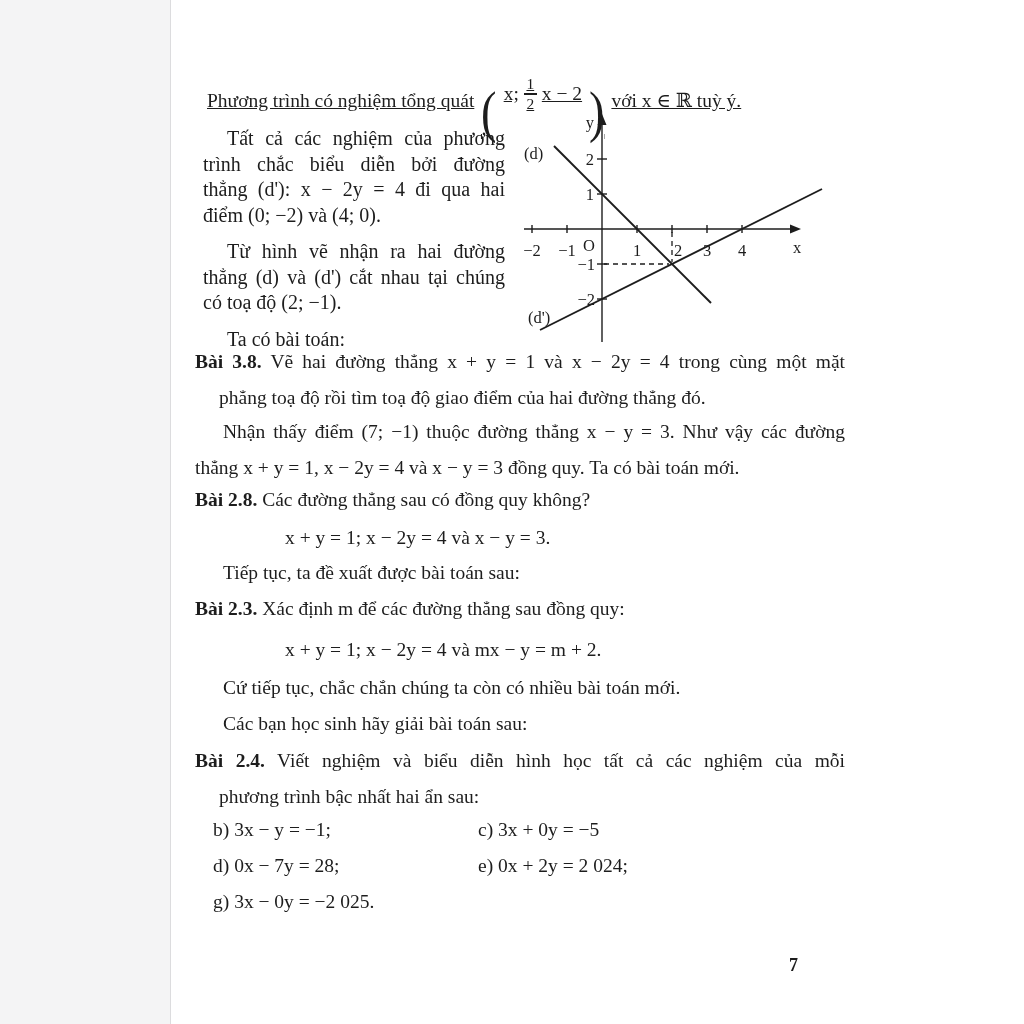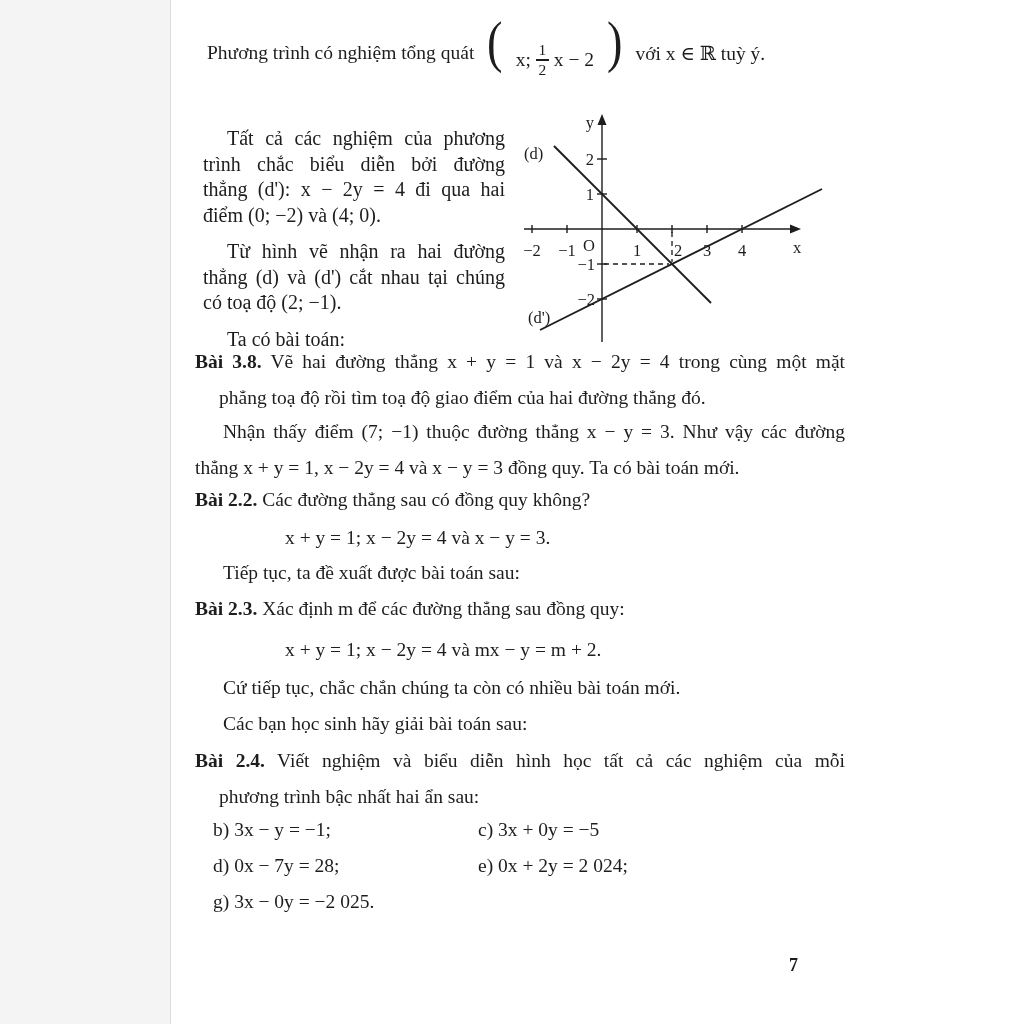--- a/index.html
+++ b/index.html
@@ -10,21 +10,21 @@
   }
   .margin-strip{
     position:absolute;left:0;top:0;width:170px;height:1024px;
     background:#f4f4f5;border-right:1px solid #dcdcde;
   }
   .content{position:absolute;left:195px;top:0;width:650px;height:1024px;}
 
   
   .intro{
     position:absolute;left:12px;top:42px;height:70px;
-    display:flex;align-items:flex-start;gap:13px;font-size:19.5px;white-space:nowrap;
+    display:flex;align-items:flex-end;gap:7px;font-size:19.5px;white-space:nowrap;text-decoration:underline;
   }
   .paren{font-size:58px;font-weight:400;line-height:0;transform:scaleX(.8);margin:0 -2px;}
   .tuple{display:inline-flex;align-items:center;gap:5px;}
   .frac{display:inline-flex;flex-direction:column;align-items:center;font-size:15.5px;line-height:1.05;}
   .frac .bar{display:block;width:13px;height:1.4px;background:#1d1d1d;margin:1px 0;}
 
   
   .leftcol{position:absolute;left:8px;top:126px;width:302px;font-size:20px;line-height:25.5px;}
   .leftcol p{margin:0 0 11px 0;}
   .lline{display:block;}
@@ -143,21 +143,21 @@
     <span class="bline just"><b class="plabel">Bài 3.8.</b> <span>Vẽ hai đường thẳng x + y = 1 và x − 2y = 4 trong cùng một mặt</span></span>
     <span class="bline cont">phẳng toạ độ rồi tìm toạ độ giao điểm của hai đường thẳng đó.</span>
   </div>
 
   <div class="para" style="top:414px">
     <span class="bline just ind28">Nhận thấy điểm (7; −1) thuộc đường thẳng x − y = 3. Như vậy các đường</span>
     <span class="bline">thẳng x + y = 1, x − 2y = 4 và x − y = 3 đồng quy. Ta có bài toán mới.</span>
   </div>
 
   <div class="para" style="top:482px">
-    <span class="bline"><b class="plabel">Bài 2.2.</b> <span>Các đường thẳng sau có đồng quy không?</span></span>
+    <span class="bline"><b class="plabel">Bài 2.8.</b> <span>Các đường thẳng sau có đồng quy không?</span></span>
   </div>
   <div class="eq" style="top:520px">x + y = 1; x − 2y = 4 và x − y = 3.</div>
   <div class="para ind28" style="top:555px">Tiếp tục, ta đề xuất được bài toán sau:</div>
 
   <div class="para" style="top:591px">
     <span class="bline"><b class="plabel">Bài 2.3.</b> <span>Xác định m để các đường thẳng sau đồng quy:</span></span>
   </div>
   <div class="eq" style="top:632px">x + y = 1; x − 2y = 4 và mx − y = m + 2.</div>
   <div class="para ind28" style="top:670px">Cứ tiếp tục, chắc chắn chúng ta còn có nhiều bài toán mới.</div>
   <div class="para ind28" style="top:706px">Các bạn học sinh hãy giải bài toán sau:</div>

